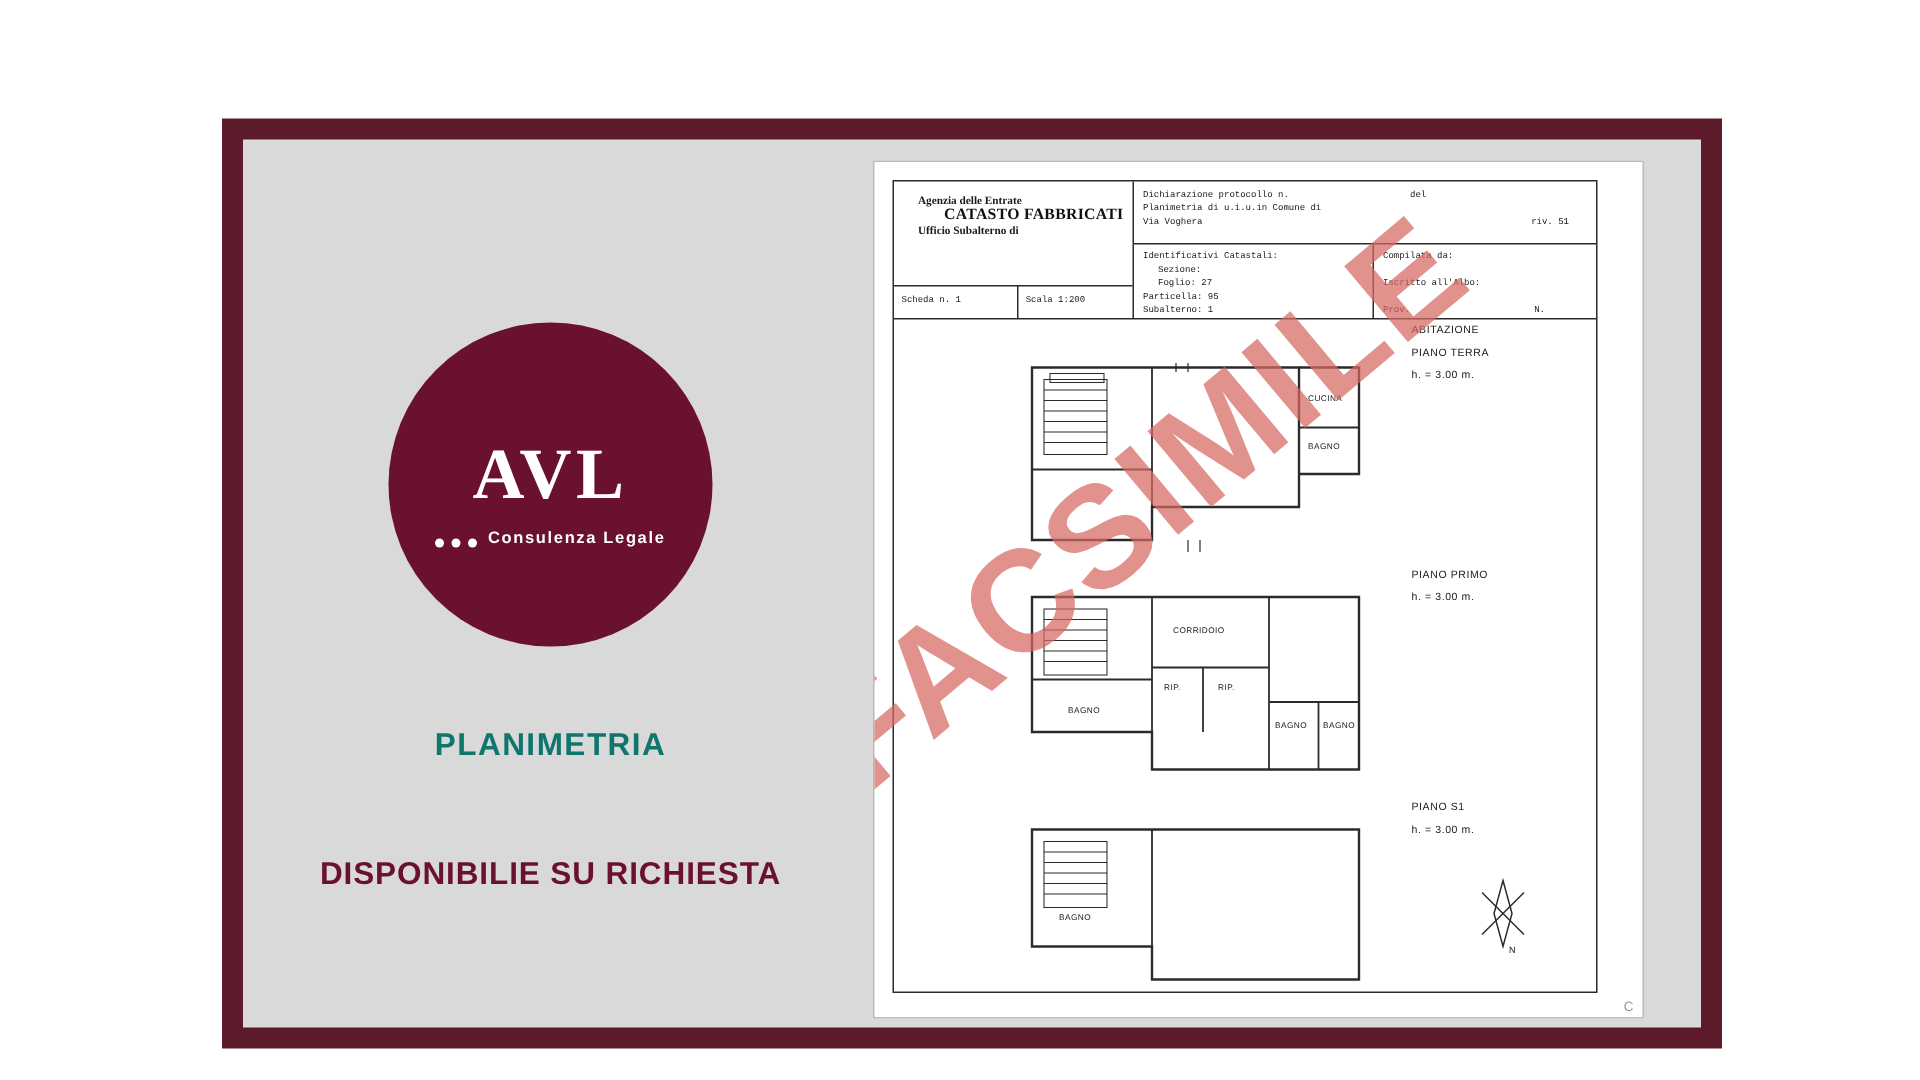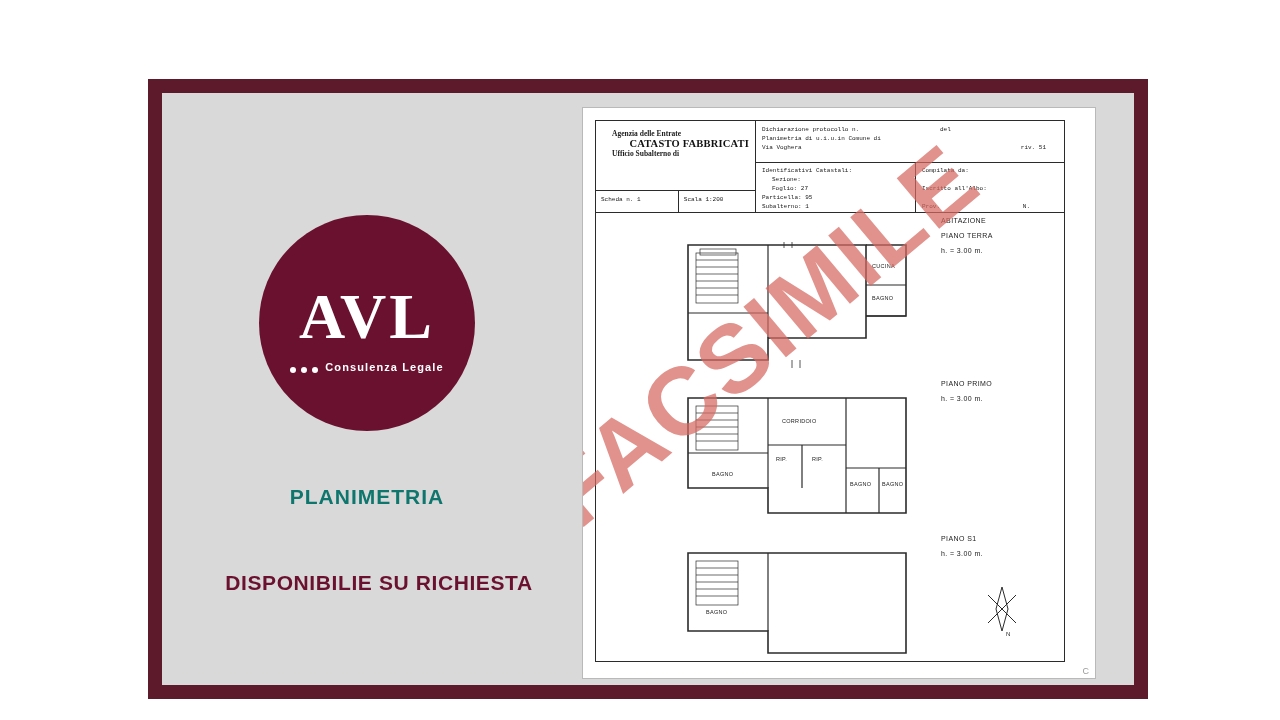--- a/index.html
+++ b/index.html
@@ -57,21 +57,21 @@
     border-radius: 50%;
     background: #6b1130;
     display: flex;
     flex-direction: column;
     align-items: center;
     justify-content: center;
   }
 
   .logo-text {
     color: #ffffff;
-    font-size: 64px;
+    font-size: 48px;
     font-weight: bold;
     letter-spacing: 3px;
     line-height: 1;
     margin-top: 12px;
     font-family: "Liberation Serif", serif;
   }
 
   .logo-sub-row {
     display: flex;
     align-items: flex-end;
@@ -114,21 +114,20 @@
   .caption2 {
     position: absolute;
     left: 0;
     top: 478px;
     width: 410px;
     text-align: center;
     color: #6b1130;
     font-size: 21px;
     font-weight: bold;
     letter-spacing: 0.6px;
-    padding-left: 12px;
   }
 
   
   .doc-sheet {
     position: absolute;
     left: 420px;
     top: 14px;
     width: 512px;
     height: 570px;
     background: #ffffff;

